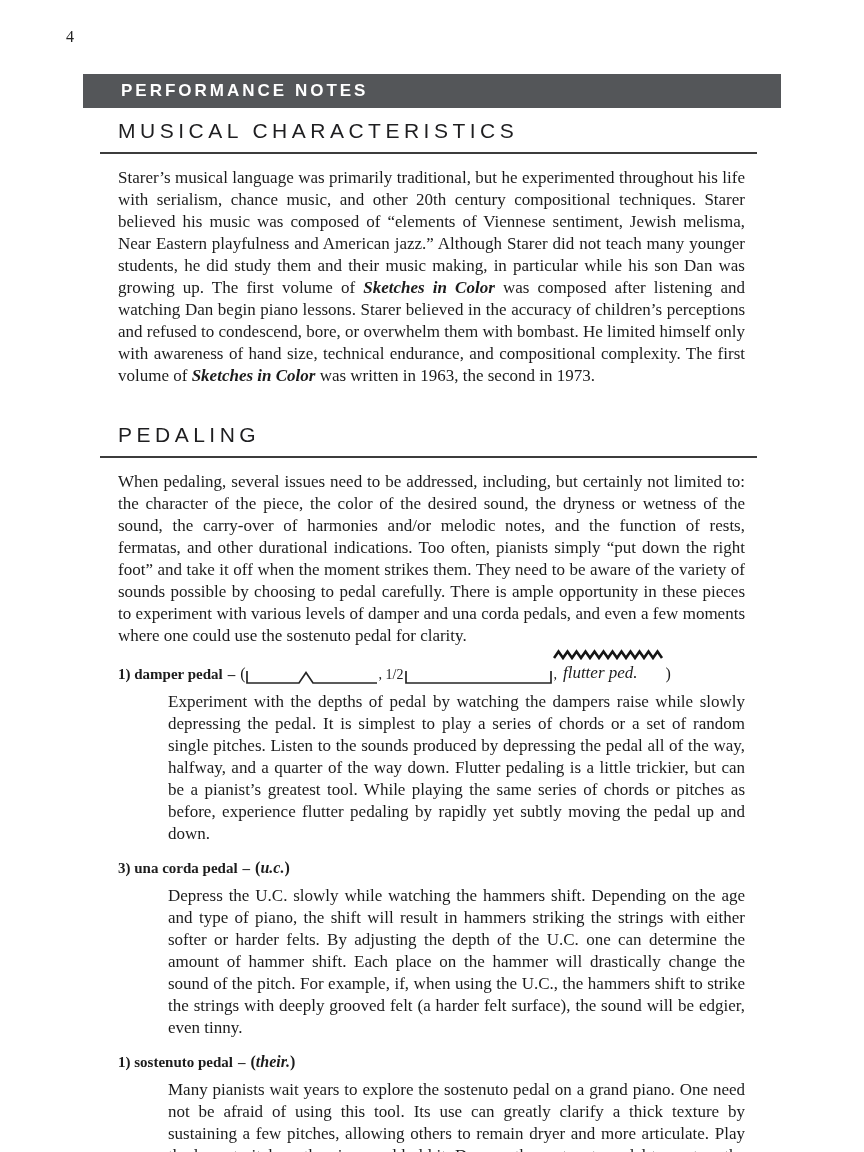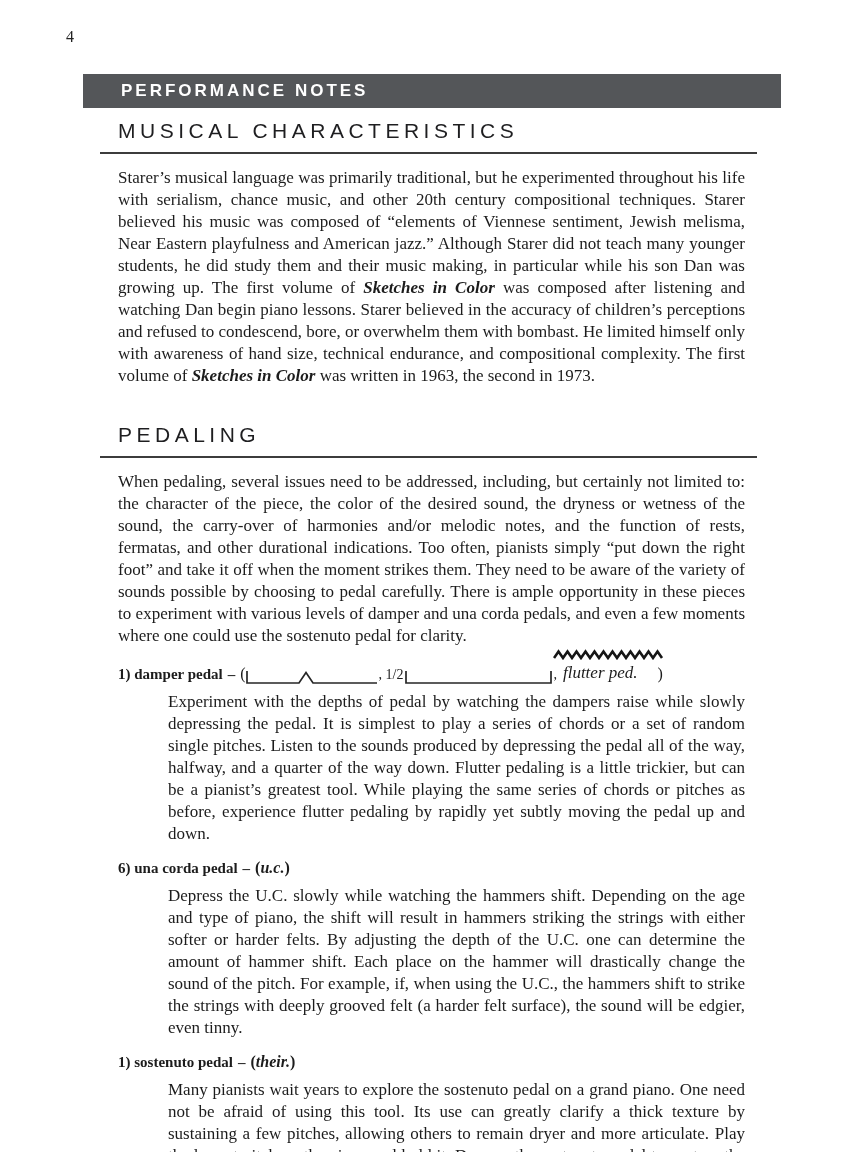--- a/index.html
+++ b/index.html
@@ -77,21 +77,21 @@
   .pedal-line.first { margin-top: 16px; }
   .pl-label { font-weight: bold; }
   .pl-dash { font-weight: bold; margin: 0 5px; }
   .pl-paren { font-size: 16px; }
   .pl-half { font-size: 14px; margin: 0 2px 0 1px; }
   .pl-comma { font-size: 14px; margin-right: 6px; }
   .sym { position: relative; top: 2px; }
   .flutter-wrap {
     position: relative;
     display: inline-block;
-    margin-right: 20px;
+    margin-right: 28px;
   }
   .flutter-text {
     font-style: italic;
     font-size: 17px;
   }
   .zigzag {
     position: absolute;
     left: -10px; top: -14px;
   }
   .abbr-group { font-size: 16px; font-weight: bold; }
@@ -134,21 +134,21 @@
       <svg class="zigzag" width="112" height="12" viewBox="0 0 112 12">
         <polyline points="1,9 5.5,2.5 10,9 14.5,2.5 19,9 23.5,2.5 28,9 32.5,2.5 37,9 41.5,2.5 46,9 50.5,2.5 55,9 59.5,2.5 64,9 68.5,2.5 73,9 77.5,2.5 82,9 86.5,2.5 91,9 95.5,2.5 100,9 104.5,2.5 109,9" fill="none" stroke="#161616" stroke-width="2.6"></polyline>
       </svg>
       <span class="flutter-text">flutter ped.</span>
     </span>
     <span class="pl-paren">)</span>
   </div>
   <p class="body-par indented">Experiment with the depths of pedal by watching the dampers raise while slowly depressing the pedal. It is simplest to play a series of chords or a set of random single pitches. Listen to the sounds produced by depressing the pedal all of the way, halfway, and a quarter of the way down. Flutter pedaling is a little trickier, but can be a pianist’s greatest tool. While playing the same series of chords or pitches as before, experience flutter pedaling by rapidly yet subtly moving the pedal up and down.</p>
 
   <div class="pedal-line">
-    <span class="pl-label">6) una corda pedal</span>
+    <span class="pl-label">3) una corda pedal</span>
     <span class="pl-dash">–</span>
     <span class="abbr-group"><span>(</span><span class="abbr-italic">u.c.</span><span>)</span></span>
   </div>
   <p class="body-par indented">Depress the U.C. slowly while watching the hammers shift. Depending on the age and type of piano, the shift will result in hammers striking the strings with either softer or harder felts. By adjusting the depth of the U.C. one can determine the amount of hammer shift. Each place on the hammer will drastically change the sound of the pitch. For example, if, when using the U.C., the hammers shift to strike the strings with deeply grooved felt (a harder felt surface), the sound will be edgier, even tinny.</p>
 
   <div class="pedal-line">
     <span class="pl-label">1) sostenuto pedal</span>
     <span class="pl-dash">–</span>
     <span class="abbr-group"><span>(</span><span class="abbr-italic">their.</span><span>)</span></span>
   </div>

